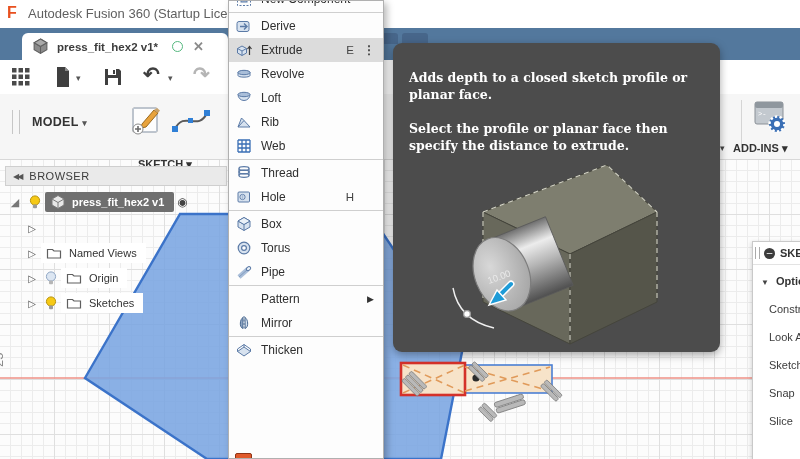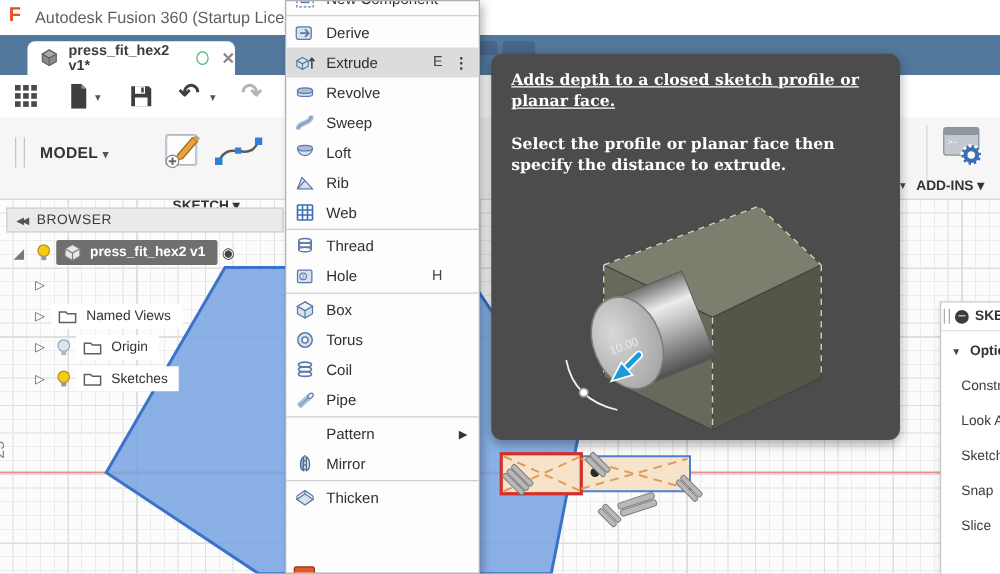--- a/index.html
+++ b/index.html
@@ -8,21 +8,21 @@
   .abs{position:absolute;}
 
   
   #titlebar{left:0;top:0;width:800px;height:28px;background:#fff;}
   #fusion-logo{left:7px;top:5px;width:16px;height:16px;color:#e8501f;font-weight:bold;font-size:16px;line-height:16px;}
   #window-title{left:28px;top:6px;font-size:13px;color:#5f5f5f;white-space:nowrap;}
 
   
   #tabbar{left:0;top:28px;width:800px;height:32px;background:#53789d;}
   .ghost-tab{top:5px;height:11px;background:#47668a;border-radius:3px 3px 0 0;}
-  #doc-tab{left:22px;top:5px;width:166px;height:27px;background:#fff;border-radius:6px 6px 0 0;
+  #doc-tab{left:22px;top:5px;width:206px;height:27px;background:#fff;border-radius:6px 6px 0 0;
            display:flex;align-items:center;}
   #doc-tab .cube{margin-left:10px;}
   #tab-title{margin-left:8px;font-size:11.5px;font-weight:bold;color:#3c3c3c;}
   #tab-sync{margin-left:14px;width:9px;height:9px;border:1.6px solid #54b87e;border-radius:50%;}
   #tab-close{margin-left:10px;color:#8a8a8a;font-size:13px;line-height:13px;font-weight:bold;}
 
   
   #toolbar-row1{left:0;top:60px;width:800px;height:34px;background:#fff;}
   #toolbar-row2{left:0;top:94px;width:800px;height:66px;background:#f6f6f6;border-bottom:1px solid #d8d8d8;box-sizing:border-box;}
   .tb-caret{font-size:9px;color:#555;}
@@ -76,21 +76,21 @@
   .mi-shortcut{position:absolute;right:29px;font-size:11.5px;color:#444;}
   .mi-kebab{position:absolute;right:8px;color:#3c3c3c;font-size:12px;font-weight:bold;letter-spacing:0;}
   .mi-subarrow{position:absolute;right:9px;color:#333;font-size:9px;}
   .menu-sep{height:1px;background:#cfcfcf;margin:1px 0;}
   #menu-partial-bottom{position:absolute;left:6px;top:452px;width:15px;height:15px;background:#e05a2b;border:1px solid #8e3416;border-radius:2px;}
 
   
   #tooltip{left:393px;top:43px;width:327px;height:309px;background:#4c4c4c;border-radius:9px;
       box-shadow:0 3px 9px rgba(0,0,0,.35);}
   .tip-text{margin:0 16px;color:#fff;font-family:"DejaVu Serif",serif;font-weight:bold;font-size:12.5px;line-height:17px;}
-  .tip-text.first{padding-top:12px;text-decoration:underline;}
+  .tip-text.first{padding-top:26px;}
   .tip-text.second{padding-top:17px;}
 </style>
 </head>
 <body>
 
 <div id="app">
 
   <div id="canvas" class="abs">
     <svg width="800" height="299" viewBox="0 160 800 299" style="position:absolute;left:0;top:0">
 
@@ -352,29 +352,20 @@
             <svg width="16" height="16" viewBox="0 0 16 16">
               <path d="M2 6.5c0-2.2 12-2.2 12 0v3c0 2.2-12 2.2-12 0z" fill="#d7e2ef" stroke="#5b7aa6"></path>
               <ellipse cx="8" cy="6.5" rx="6" ry="2.2" fill="#a9bed9" stroke="#5b7aa6"></ellipse>
             </svg>
           </span>
           <span class="mi-label">Revolve</span>
         </div>
         <div class="menu-item">
           <span class="mi-icon">
             <svg width="16" height="16" viewBox="0 0 16 16">
-              <path d="M2.5 13.5C2.5 7 13 10 13 2.5" fill="none" stroke="#a9bed9" stroke-width="4"></path>
-              <path d="M2.5 13.5C2.5 7 13 10 13 2.5" fill="none" stroke="#5b7aa6" stroke-width="1" stroke-opacity=".6"></path>
-            </svg>
-          </span>
-          <span class="mi-label">Sweep</span>
-        </div>
-        <div class="menu-item">
-          <span class="mi-icon">
-            <svg width="16" height="16" viewBox="0 0 16 16">
               <path d="M2 4.5a6 6 0 0 0 12 0v0" fill="#d7e2ef" stroke="#5b7aa6"></path>
               <ellipse cx="8" cy="4.5" rx="6" ry="2.2" fill="#a9bed9" stroke="#5b7aa6"></ellipse>
             </svg>
           </span>
           <span class="mi-label">Loft</span>
         </div>
         <div class="menu-item">
           <span class="mi-icon">
             <svg width="16" height="16" viewBox="0 0 16 16">
               <path d="M2 13 5.5 4l2.5 2.5L14 13z" fill="#d7e2ef" stroke="#5b7aa6"></path>
@@ -430,32 +421,20 @@
           <span class="mi-label">Box</span>
         </div>
         <div class="menu-item">
           <span class="mi-icon">
             <svg width="16" height="16" viewBox="0 0 16 16">
               <circle cx="8" cy="8" r="5.8" fill="#d7e2ef" stroke="#5b7aa6" stroke-width="1.2"></circle>
               <circle cx="8" cy="8" r="2.4" fill="#fff" stroke="#5b7aa6" stroke-width="1.2"></circle>
             </svg>
           </span>
           <span class="mi-label">Torus</span>
-        </div>
-        <div class="menu-item">
-          <span class="mi-icon">
-            <svg width="16" height="16" viewBox="0 0 16 16">
-              <g fill="none" stroke="#5b7aa6" stroke-width="1.3">
-                <ellipse cx="8" cy="3.6" rx="5.2" ry="1.9"></ellipse>
-                <ellipse cx="8" cy="7.4" rx="5.2" ry="1.9"></ellipse>
-                <ellipse cx="8" cy="11.2" rx="5.2" ry="1.9"></ellipse>
-              </g>
-            </svg>
-          </span>
-          <span class="mi-label">Coil</span>
         </div>
         <div class="menu-item">
           <span class="mi-icon">
             <svg width="16" height="16" viewBox="0 0 16 16">
               <path d="M3 13 12 5" stroke="#a9bed9" stroke-width="4.6" fill="none"></path>
               <path d="M3 13 12 5" stroke="#5b7aa6" stroke-width="1" fill="none" stroke-opacity=".5"></path>
               <ellipse cx="12.5" cy="4.6" rx="2.3" ry="1.7" transform="rotate(-40 12.5 4.6)" fill="#eaf1f8" stroke="#5b7aa6"></ellipse>
             </svg>
           </span>
           <span class="mi-label">Pipe</span>

